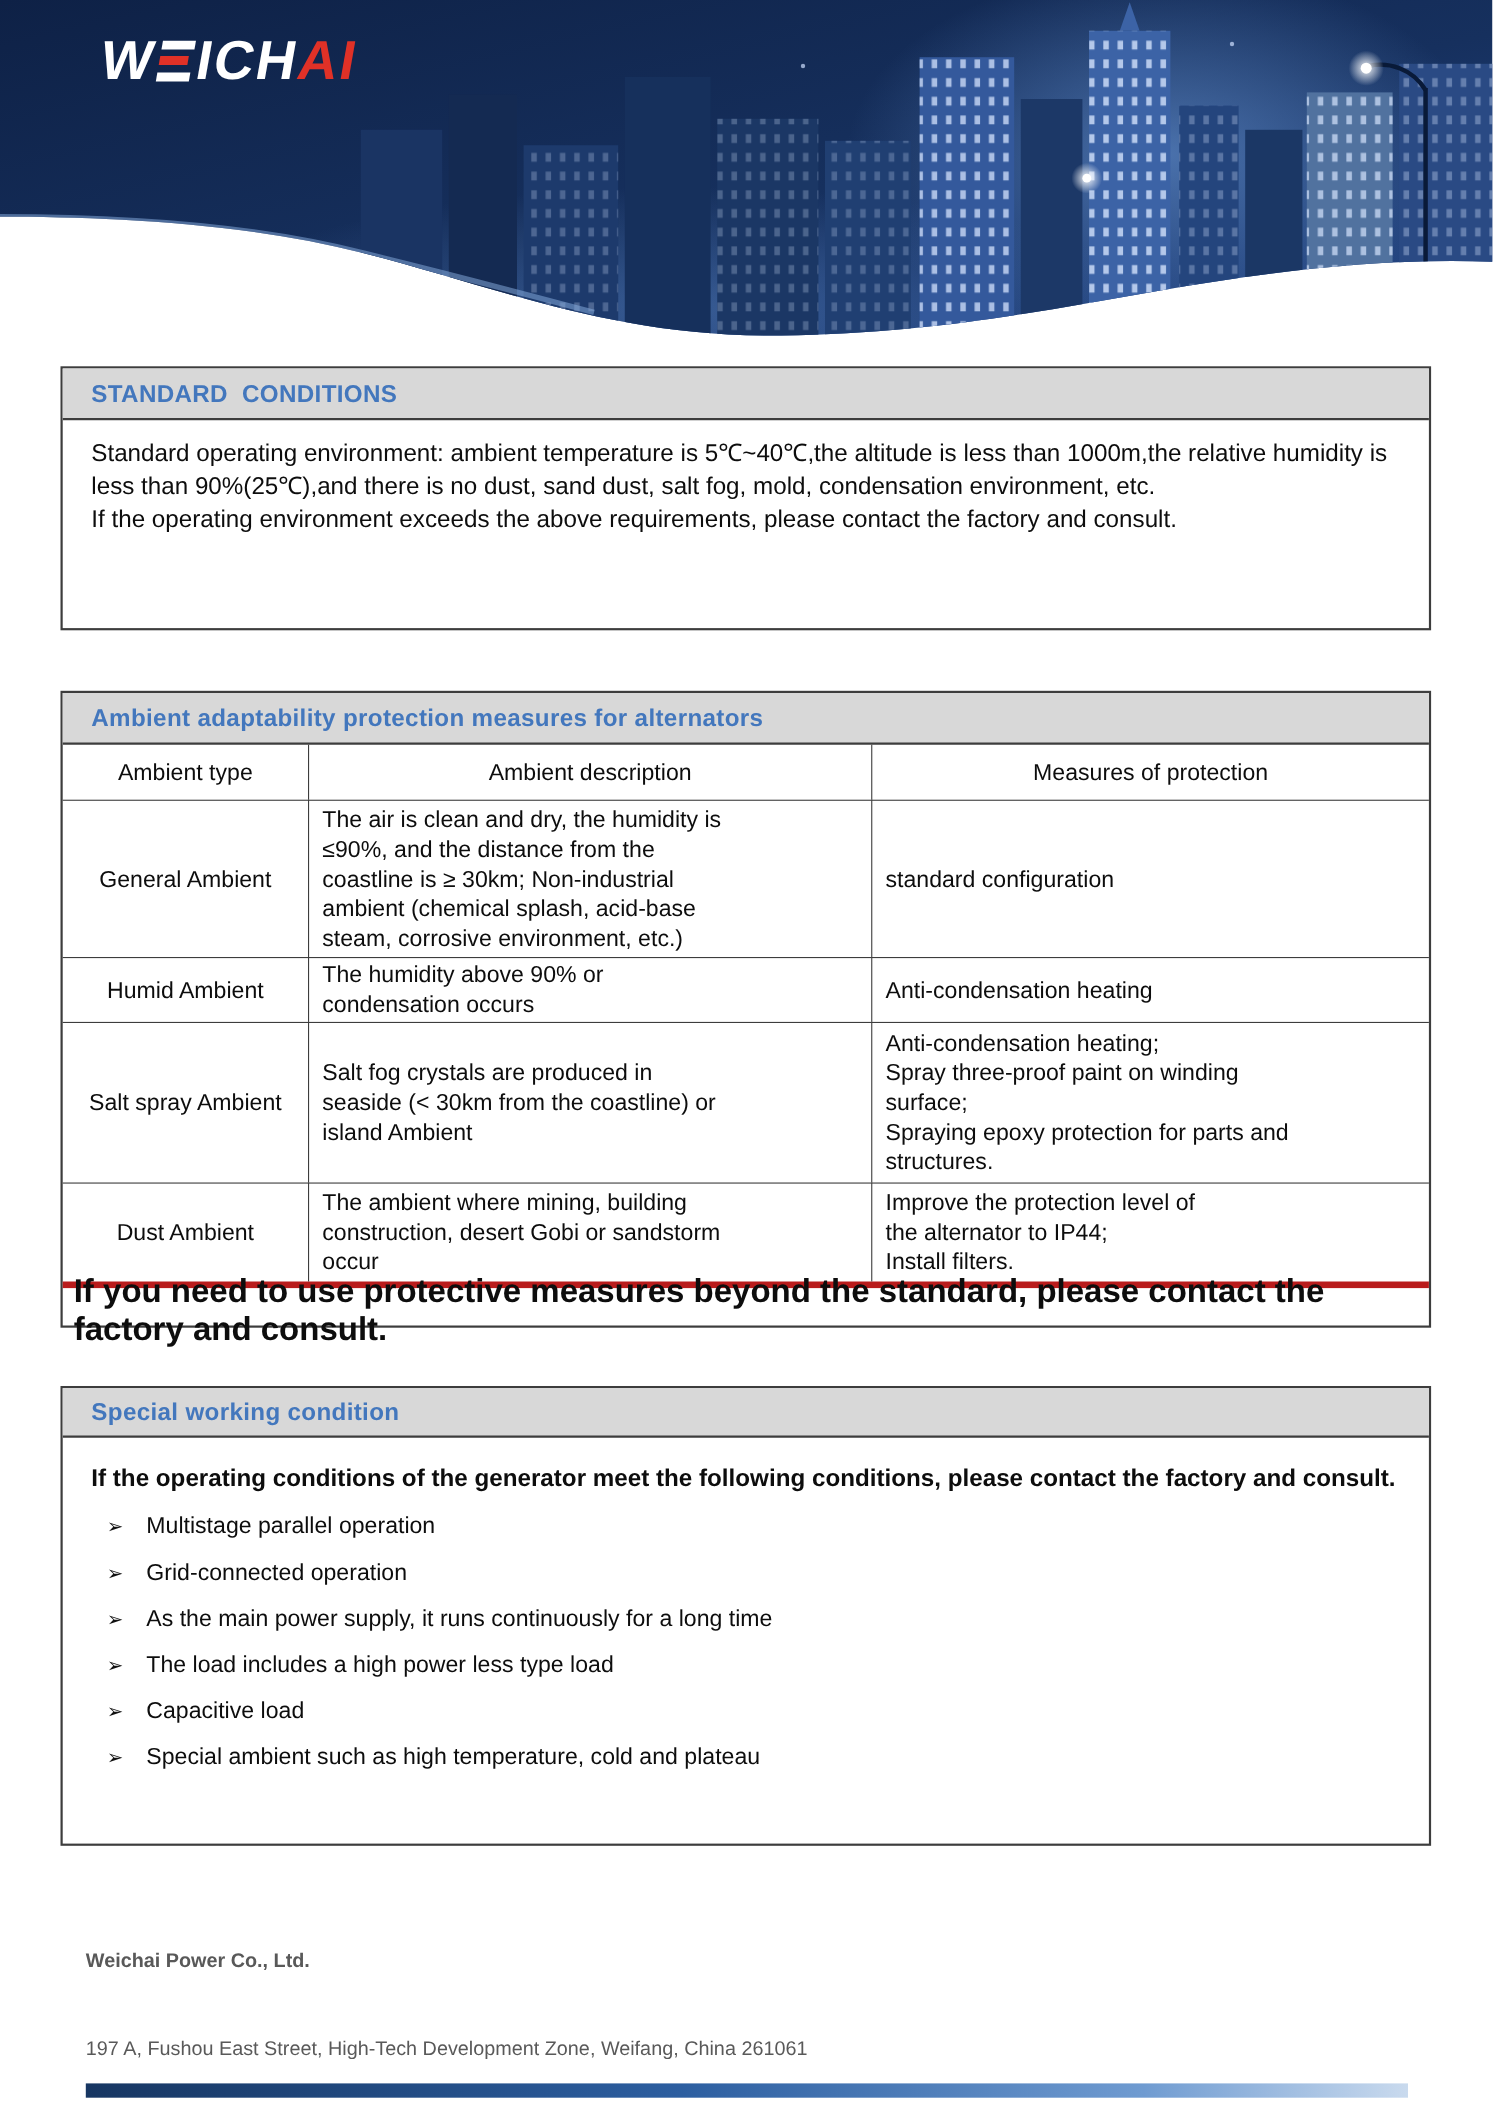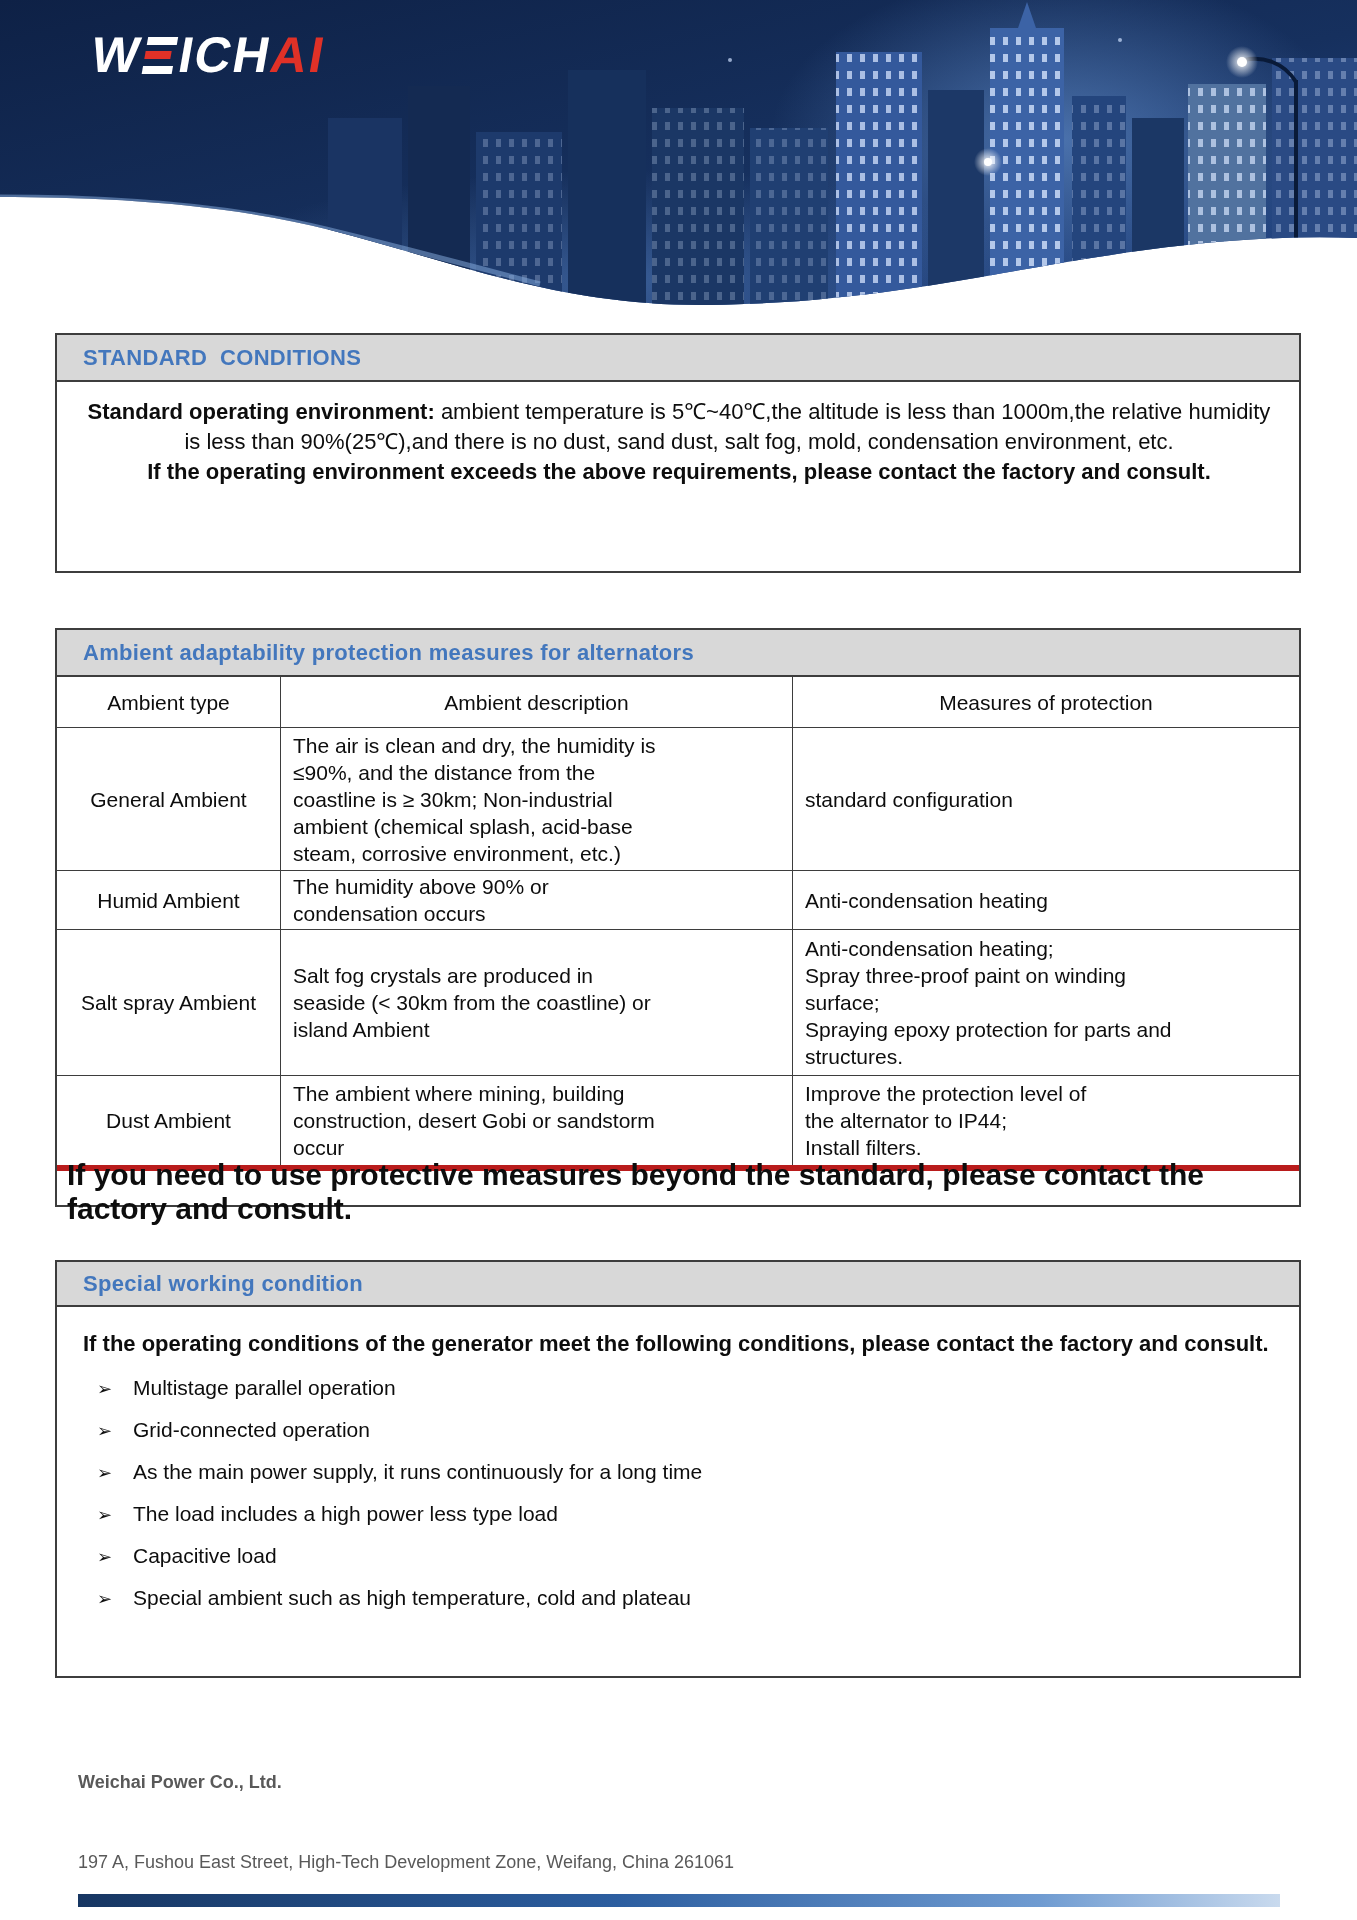--- a/index.html
+++ b/index.html
@@ -20,23 +20,23 @@
     width:30px;height:37px;margin:0 4px;}
   .logo-e i{display:block;height:8px;background:#ffffff;}
   .logo-e i.mid{background:#e03127;width:86%;}
   .logo-accent{color:#e03127;}
 
   
   .box{position:absolute;left:55px;width:1246px;border:2px solid #3d3d3d;background:#fff;box-sizing:border-box;}
   .box-hdr{height:45px;background:#d8d8d8;border-bottom:2px solid #3d3d3d;display:flex;align-items:center;padding-left:26px;}
   .box-hdr-title{color:#4377bd;font-weight:bold;font-size:22px;white-space:pre-wrap;letter-spacing:.3px;}
 
-  #box1{top:333px;height:240px;text-align:center;}
+  #box1{top:333px;height:240px;}
   .box1-body{padding:15px 24px 0 26px;font-size:22px;line-height:30px;color:#0d0d0d;}
-  .b-bold{font-weight:bold;}
+  .b-bold{font-weight:normal;}
 
   #box2{top:628px;height:579px;}
   .tbl{display:grid;grid-template-columns:223px 512px 1fr;}
   .cell{display:flex;align-items:center;font-size:21px;line-height:27px;box-sizing:border-box;color:#0d0d0d;}
   .cl{border-left:1px solid #3d3d3d;}
   .ct{border-top:1px solid #3d3d3d;}
   .c-head{justify-content:center;text-align:center;height:50px;}
   .c-type{justify-content:center;text-align:center;}
   .c-desc{padding:6px 12px;white-space:pre-line;}
   .c-meas{padding:6px 12px;white-space:pre-line;}

